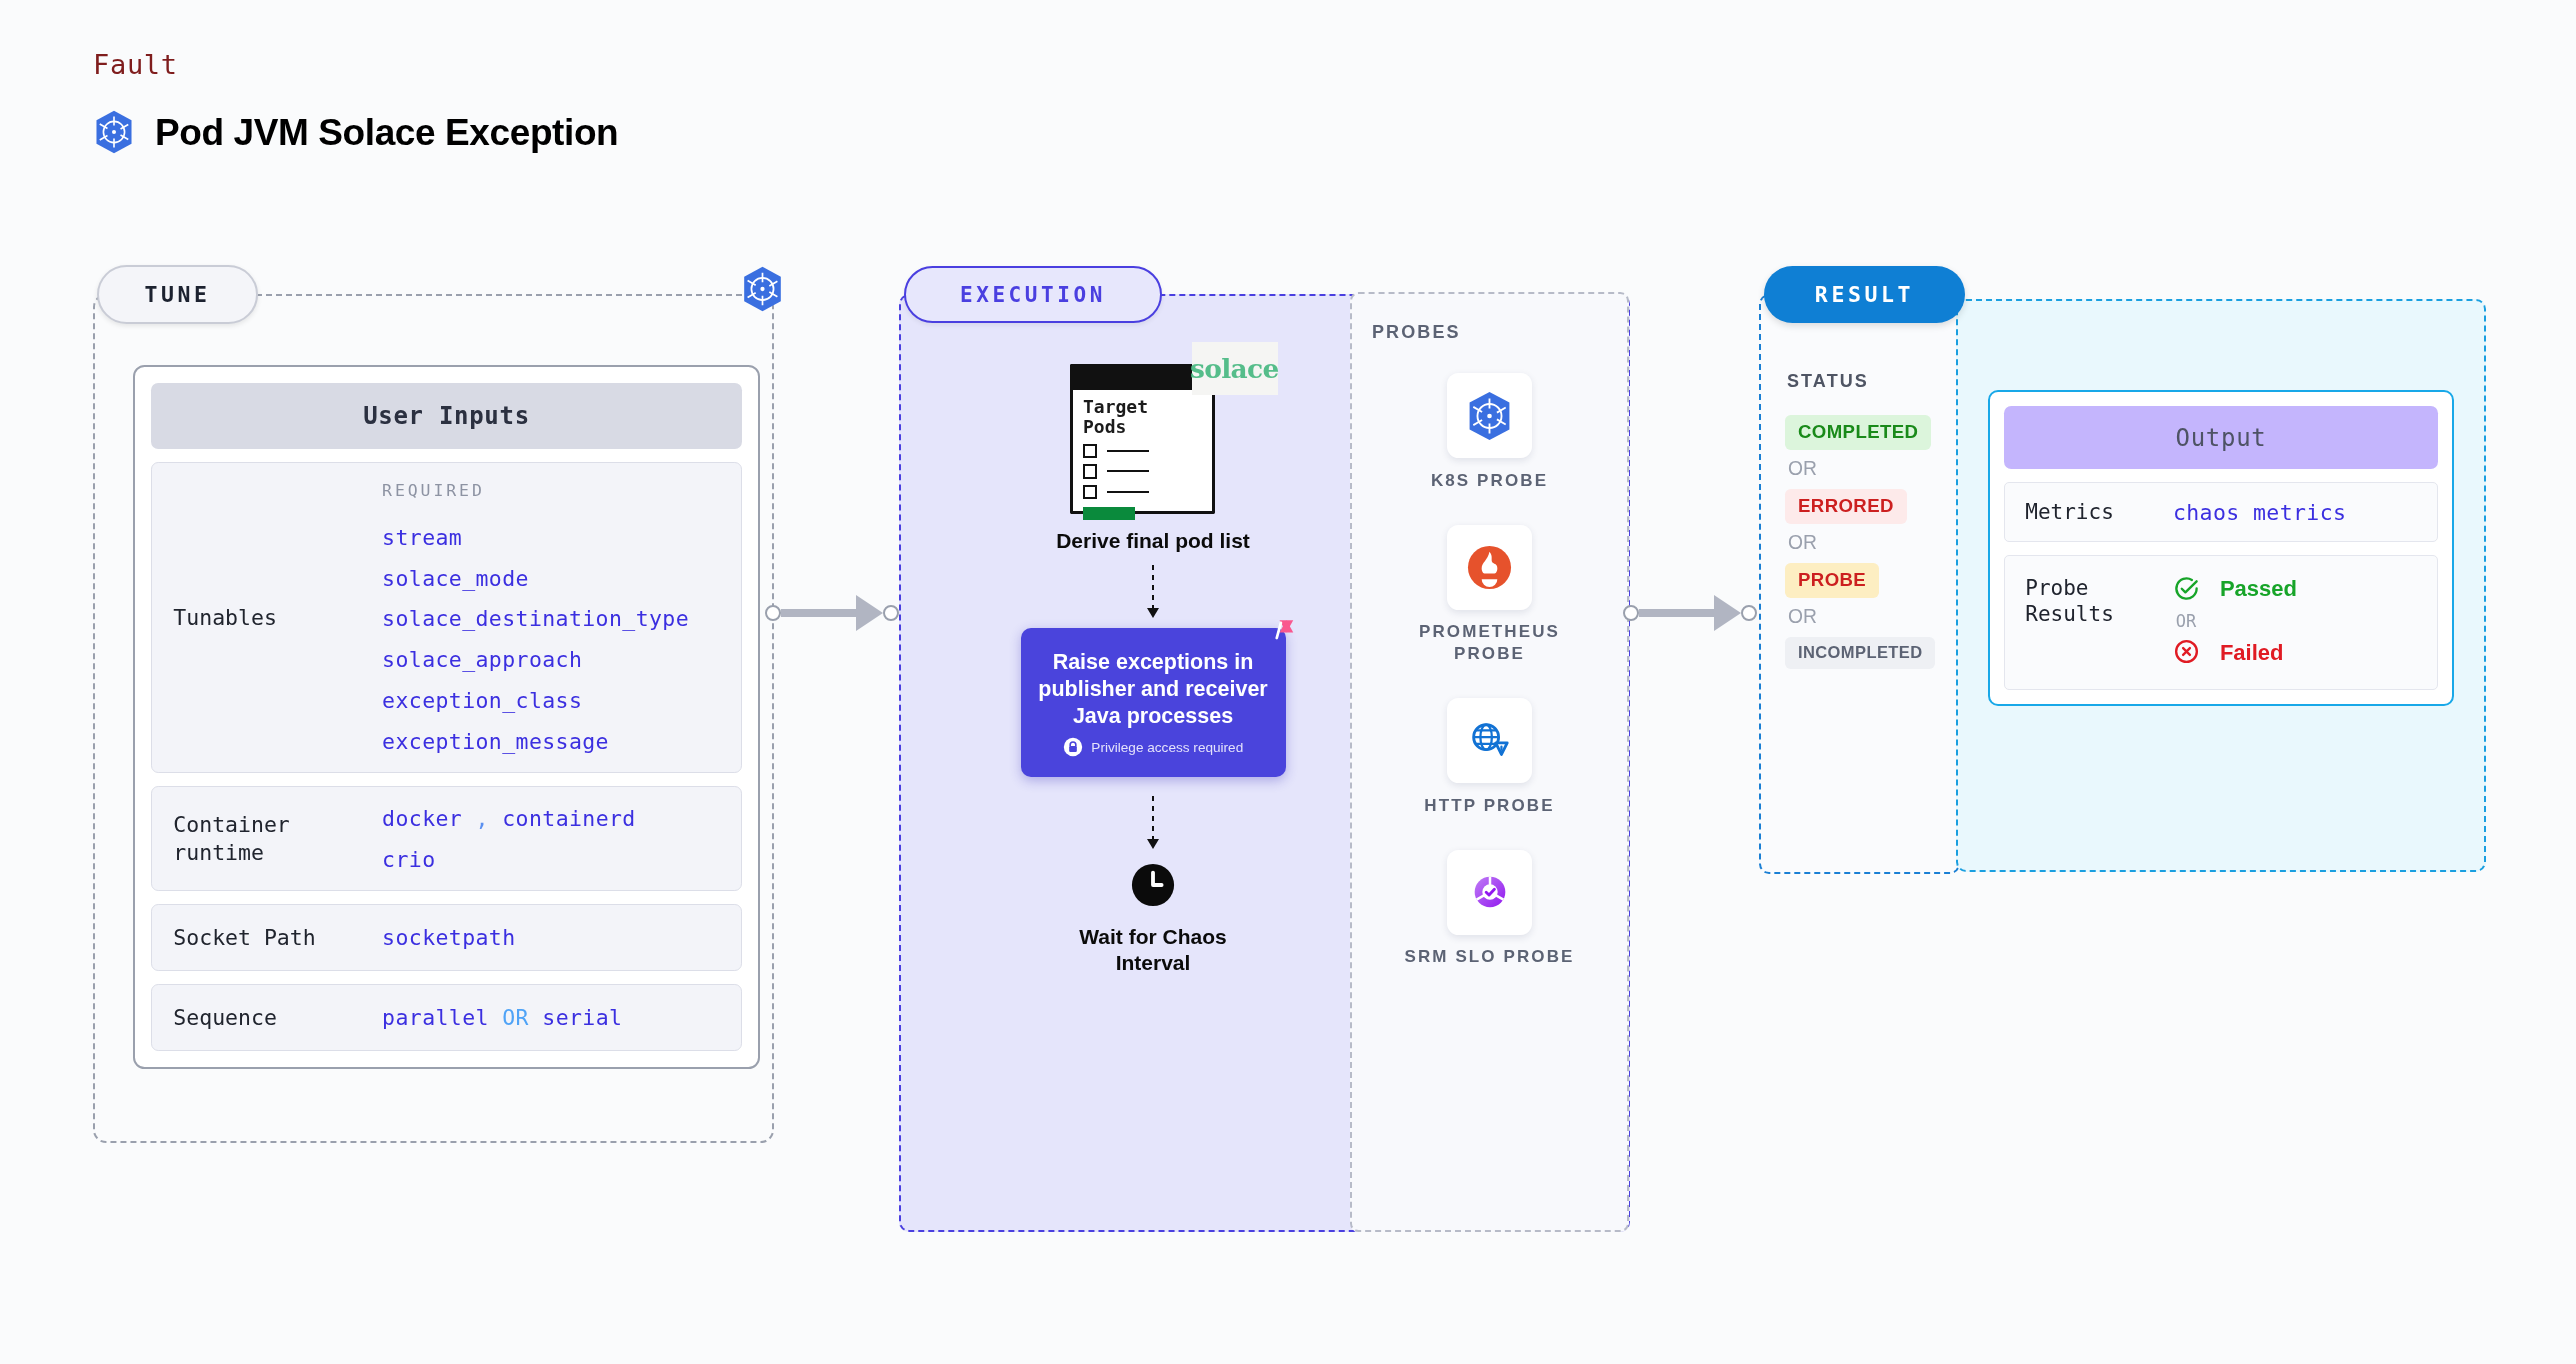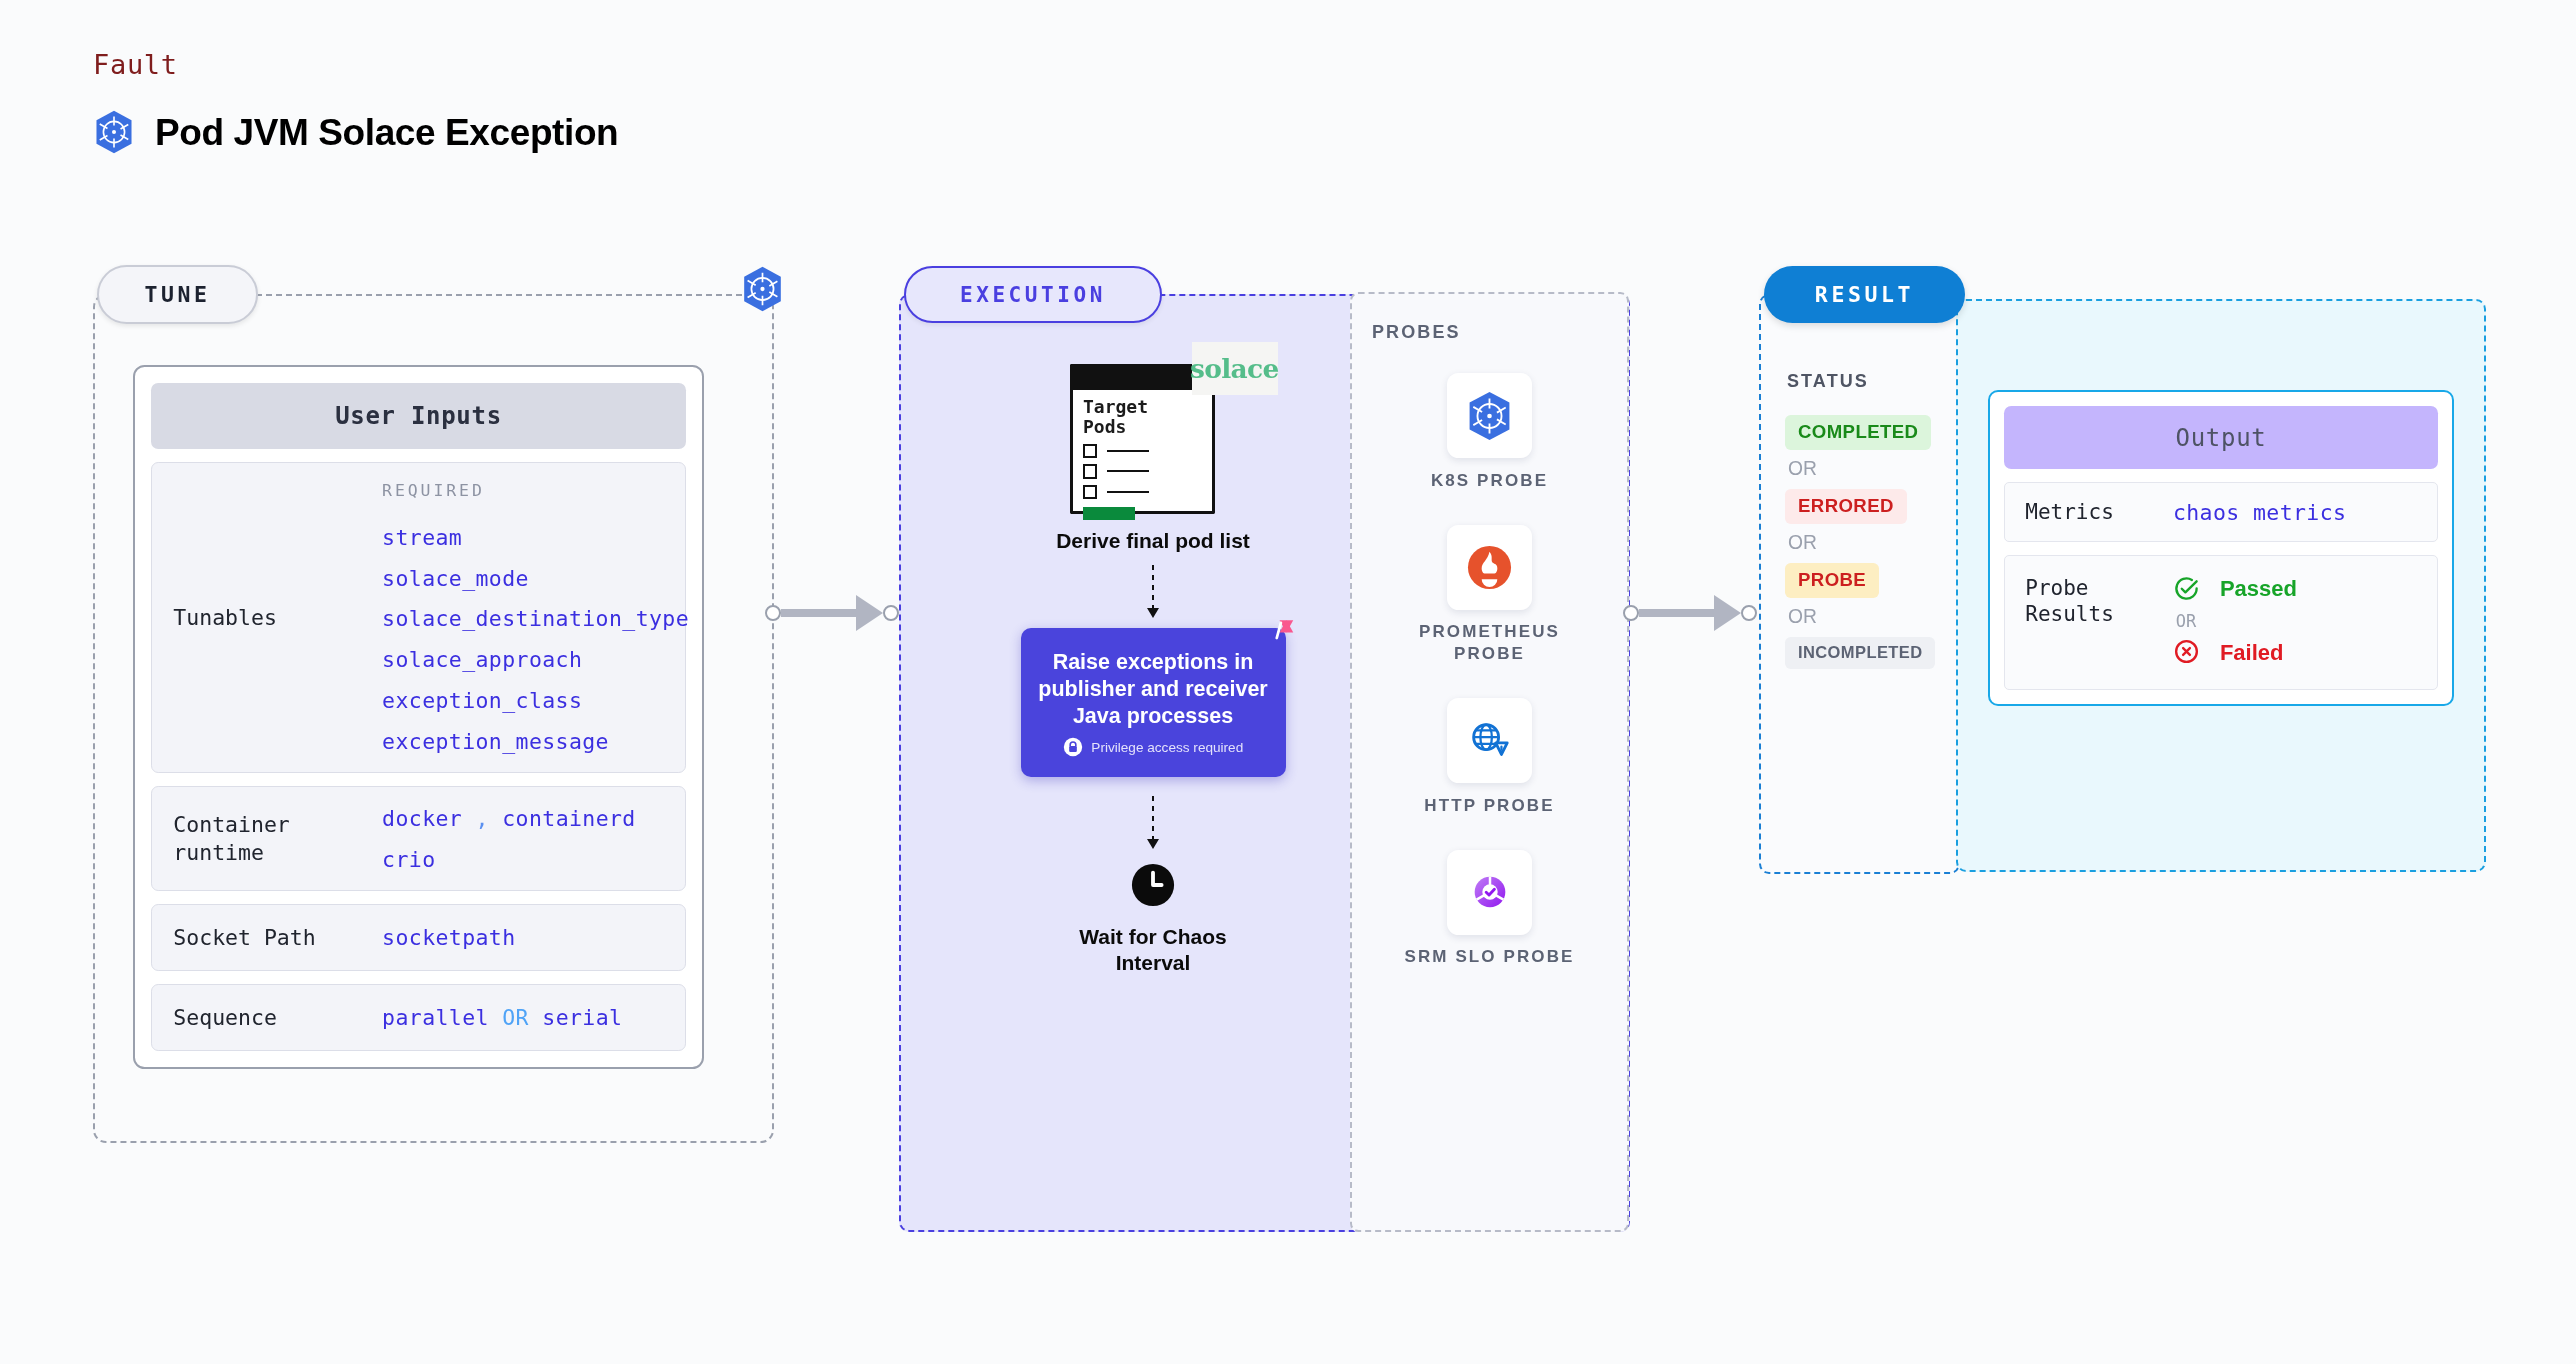--- a/index.html
+++ b/index.html
@@ -30,21 +30,21 @@
     border: 2.1px dashed #9aa0ad; border-radius: 13px; background: transparent;
   }
   #tune-badge {
     left: 97px; top: 265px; width: 161px; height: 59px;
     background: #f4f5f9; border: 2.1px solid #c9ccd6; color: #1c2230;
     font-size: 21.5px; box-shadow: 0 2.1px 5.7px rgba(0,0,0,.09);
   }
   #tune-k8s { position: absolute; left: 741px; top: 266px; z-index: 13; }
 
   #user-inputs-card {
-    position: absolute; left: 133px; top: 365px; width: 571px;
+    position: absolute; left: 133px; top: 365px; width: 627px;
     border: 2.1px solid #9aa0ad; border-radius: 11.5px; background: #fff;
     padding: 15.8px; display: flex; flex-direction: column; gap: 13px;
   }
   #user-inputs-header {
     background: #d8dae4; border-radius: 7.2px; height: 66px;
     display: flex; align-items: center; justify-content: center;
     font-family: "DejaVu Sans Mono", monospace; font-size: 24px;
     font-weight: 700; color: #2b3040; letter-spacing: 0.7px;
   }
   .input-row {

